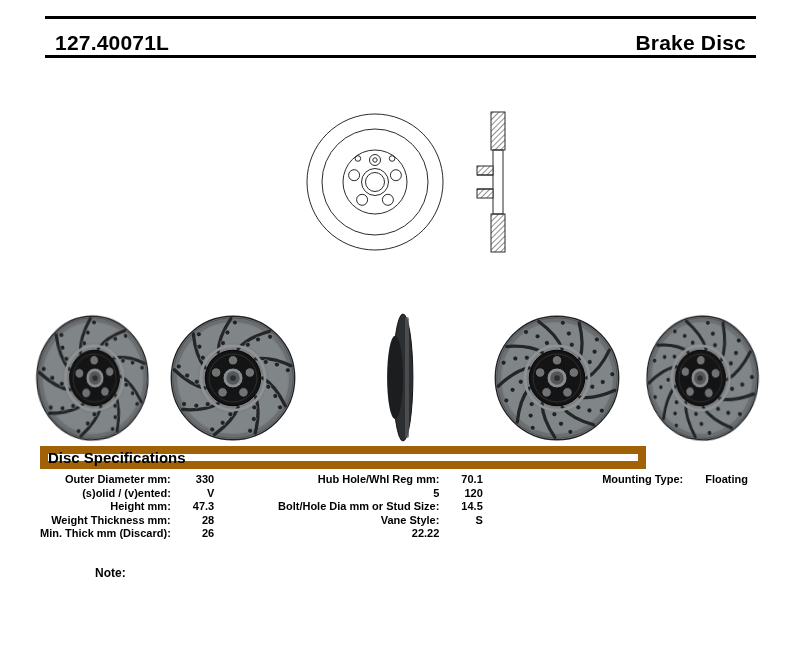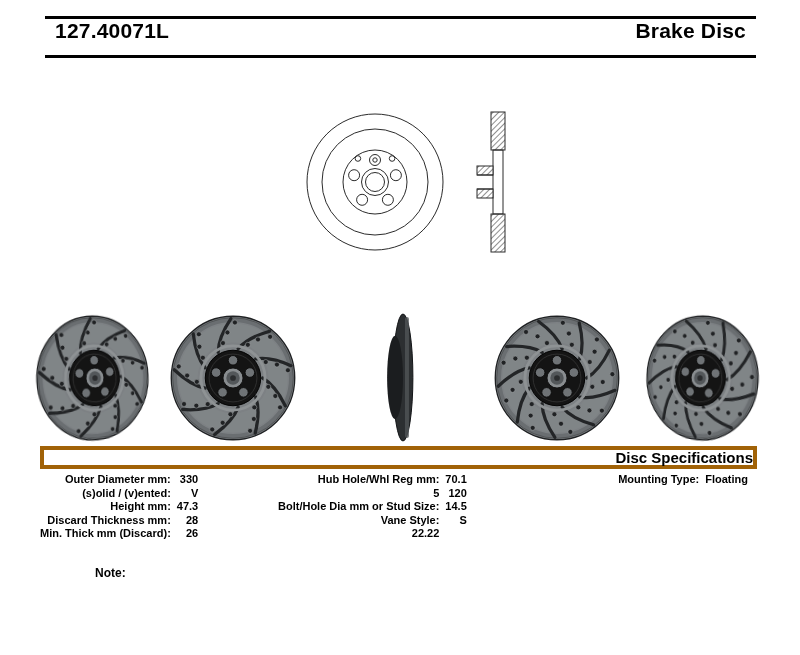--- a/index.html
+++ b/index.html
@@ -8,21 +8,21 @@
     width:800px; height:655px;
     font-family:"Liberation Sans", sans-serif;
     color:#000; position:relative; overflow:hidden;
   }
   .page { position:absolute; inset:0; background:#fff; }
 
   
   .hdr {
     position:absolute; left:45px; top:16px; width:711px; height:42px;
     border-top:3px solid #000; border-bottom:3px solid #000;
-    display:flex; align-items:flex-start; justify-content:space-between;
+    display:flex; align-items:flex-end; justify-content:space-between;
     padding:0 10px;
   }
   .hdr .txt { font-size:21px; font-weight:bold; letter-spacing:0.2px; }
 
   
   .tech-front { position:absolute; left:305px; top:111px; }
   .tech-side  { position:absolute; left:472px; top:110px; }
 
   
   .photo { position:absolute; top:311px; width:134px; height:134px; }
@@ -30,30 +30,30 @@
   #photo-1 { left:28px; }
   #photo-2 { left:166px; }
   #photo-3 { left:365px; width:70px; }
   #photo-4 { left:490px; }
   #photo-5 { left:633px; }
   .tilt-left  svg { transform:perspective(600px) rotateY(26deg) rotate(-3deg); }
   .tilt-right svg { transform:perspective(600px) rotateY(-26deg) rotate(3deg); }
 
   
   .specbox {
-    position:absolute; left:40px; top:446px; width:717px; height:23px;
-    border:4px solid #a16207;
-    display:flex; align-items:center; justify-content:flex-end;
+    position:absolute; left:40px; top:446px; width:606px; height:23px;
+    border:8px solid #a16207;
+    display:flex; align-items:center; justify-content:flex-start;
   }
   .specbox .ttl { font-size:15px; font-weight:bold; }
 
   
   .speccol {
     position:absolute; top:473px;
-    display:grid; grid-template-columns:1fr auto; column-gap:6px;
+    display:grid; grid-template-columns:1fr auto; column-gap:22px;
     font-size:11px; font-weight:bold; line-height:13.6px;
   }
   .speccol .l { text-align:right; white-space:nowrap; }
   .speccol .v { text-align:right;  white-space:nowrap; }
   #col-left  { left:40px;  width:158px; }
   #col-mid   { left:278px; width:182px; }
   #col-right { left:548px; width:200px; }
 
   .note {
     position:absolute; left:95px; top:566px;
@@ -338,21 +338,21 @@
     <span class="ttl">Disc Specifications</span>
   </div>
 
   <div id="col-left" class="speccol">
     <div class="l">Outer Diameter mm:</div>
     <div class="v">330</div>
     <div class="l">(s)olid / (v)ented:</div>
     <div class="v">V</div>
     <div class="l">Height mm:</div>
     <div class="v">47.3</div>
-    <div class="l">Discard Thickness mm:</div>
+    <div class="l">Weight Thickness mm:</div>
     <div class="v">28</div>
     <div class="l">Min. Thick mm (Discard):</div>
     <div class="v">26</div>
   </div>
 
   <div id="col-mid" class="speccol">
     <div class="l">Hub Hole/Whl Reg mm:</div>
     <div class="v">70.1</div>
     <div class="v">5</div>
     <div class="v">120</div>

